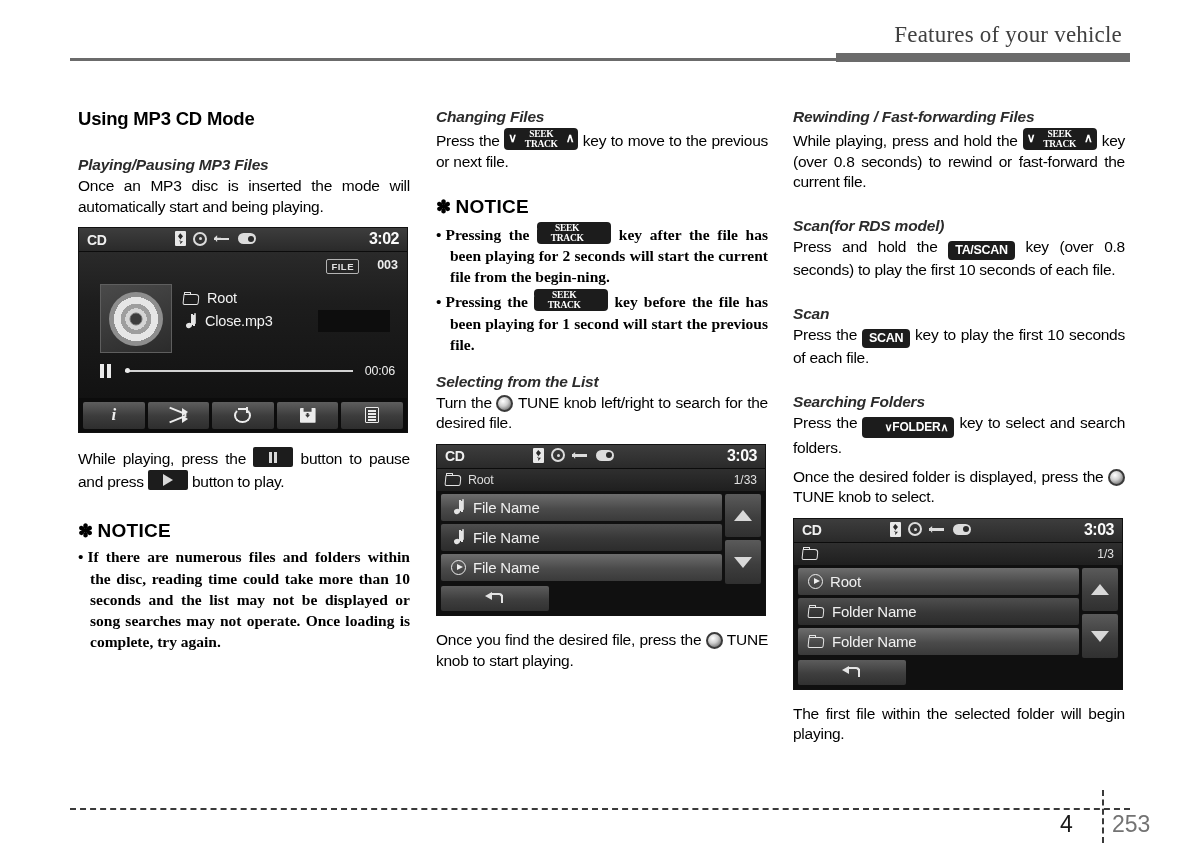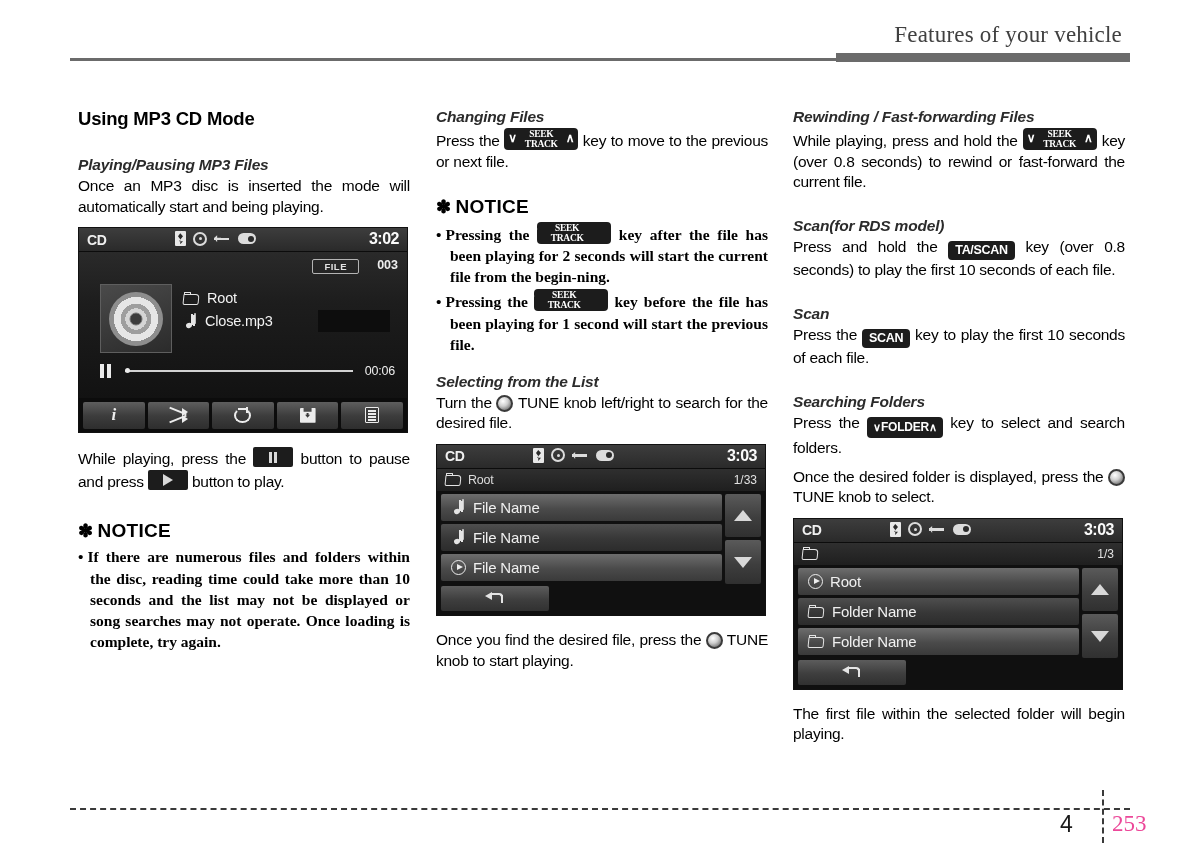--- a/index.html
+++ b/index.html
@@ -160,21 +160,21 @@
     font-size: 12.5px;
     font-weight: bold;
     padding: 3px 7px 4px 7px;
     letter-spacing: -0.3px;
     vertical-align: -2px;
   }
   .chip-folder {
     font-family: "Liberation Sans", sans-serif;
     font-size: 12px;
     font-weight: bold;
-    padding: 4px 6px 5px 6px;
+    padding: 4px 6px 5px 22px;
     letter-spacing: -0.2px;
     vertical-align: -3px;
   }
   .chip-folder .chev { font-size: 11px; }
 
   .chip-playpause {
     width: 40px;
     height: 20px;
     background: #1c1c1c;
     border-radius: 2px;
@@ -330,21 +330,21 @@
     position: relative;
   }
   .np-file-badge {
     position: absolute;
     right: 48px; top: 7px;
     border: 1px solid #b4b4b4;
     border-radius: 2px;
     font-size: 9.5px;
     font-weight: bold;
     color: #e2e2e2;
-    padding: 1px 11px;
+    padding: 1px 4px;
     letter-spacing: 0.5px;
   }
   .np-file-num {
     position: absolute;
     right: 9px; top: 6px;
     font-size: 12.5px;
     font-weight: bold;
     color: #ededed;
   }
   .np-art {
@@ -734,23 +734,23 @@
     left: 1060px;
     top: 811px;
     font-family: "Liberation Sans", sans-serif;
     font-size: 23px;
     color: #1a1a1a;
   }
   .footer-page {
     position: absolute;
     left: 1112px;
     top: 811px;
-    font-family: Liberation Serif, serif;
+    font-family: Liberation Sans, sans-serif;
     font-size: 23px;
-    color: #ec4899;
+    color: #737373;
   }
   .sp-16 { height: 16px; }
   .sp-20 { height: 20px; }
 </style>
 </head>
 <body>
 
 <div class="page-header">
   <div class="header-rule"></div>
   <div class="header-rule-thick"></div>

